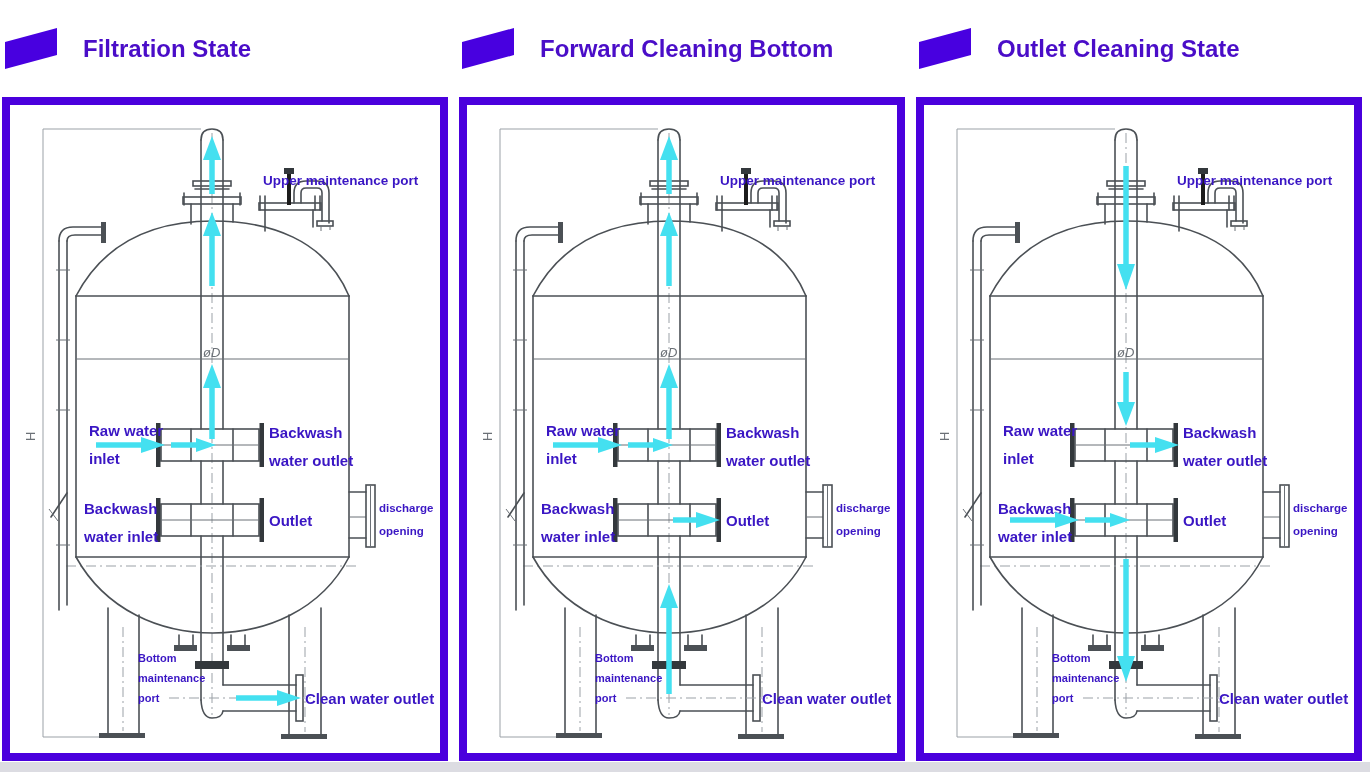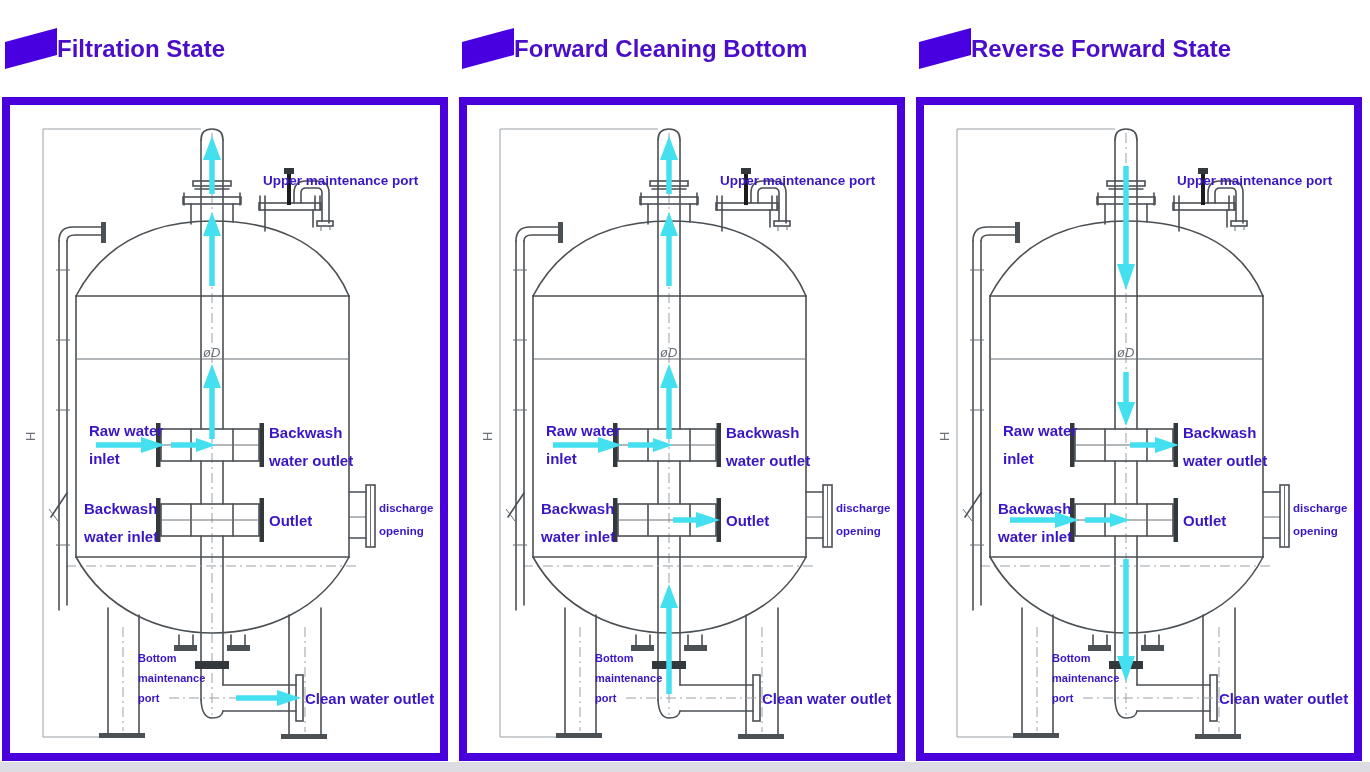--- a/index.html
+++ b/index.html
@@ -1,19 +1,19 @@
 <!DOCTYPE html>
 <html><head>
 <meta charset="utf-8">
 <style>
   html,body{margin:0;padding:0;background:#ffffff;}
   body{width:1370px;height:772px;overflow:hidden;font-family:"Liberation Sans",sans-serif;}
   .columns{display:flex;gap:11px;padding:0 2px;}
   .column{width:446px;flex:0 0 auto;}
-  .panel-header{height:97px;display:flex;align-items:center;gap:0;padding-left:3px;}
+  .panel-header{height:97px;display:flex;align-items:center;gap:26px;padding-left:3px;}
   .flag-icon{width:52px;height:27px;background:#4800e0;transform:skewY(-15deg);flex:0 0 auto;}
   .panel-title{margin:0;font-size:24px;font-weight:bold;color:#4a0dc8;letter-spacing:0px;white-space:nowrap;}
   .panel-box{width:446px;height:664px;border:8px solid #4a00dd;background:#ffffff;box-sizing:border-box;}
   .panel-box svg{display:block;width:430px;height:648px;}
   .footer-strip{width:1370px;height:10px;background:#dcdce2;margin-top:1px;}
 
   
   .ln{stroke:#4b5055;stroke-width:1.6;fill:none;stroke-linecap:round;}
   .ln-thin{stroke:#6b7076;stroke-width:1;fill:none;}
   .ln-dim{stroke:#9ba1a7;stroke-width:1;fill:none;}
@@ -415,21 +415,21 @@
     <g class="arrow a-bottom-down">
       <line x1="201" y1="454" x2="201" y2="553"></line>
             <polygon points="192,551 210,551 201,577"></polygon>
     </g>
   </svg>
 </div>
   </div>
   <div class="column">
     <div class="panel-header">
       <div class="flag-icon"></div>
-      <h2 class="panel-title">Reverse Forward State</h2>
+      <h2 class="panel-title">Outlet Cleaning State</h2>
     </div>
     <div class="panel-box">
   <svg viewBox="0 0 428 648" xmlns="http://www.w3.org/2000/svg" class="flow-reverse">
 
     <g>
       <path class="ln-dim" d="M32,24 H190"></path>
       <path class="ln-dim" d="M32,24 V632"></path>
       <path class="ln-dim" d="M32,632 H90"></path>
       <text class="dim-txt" x="24" y="336" transform="rotate(-90 24 336)">H</text>
     </g>

